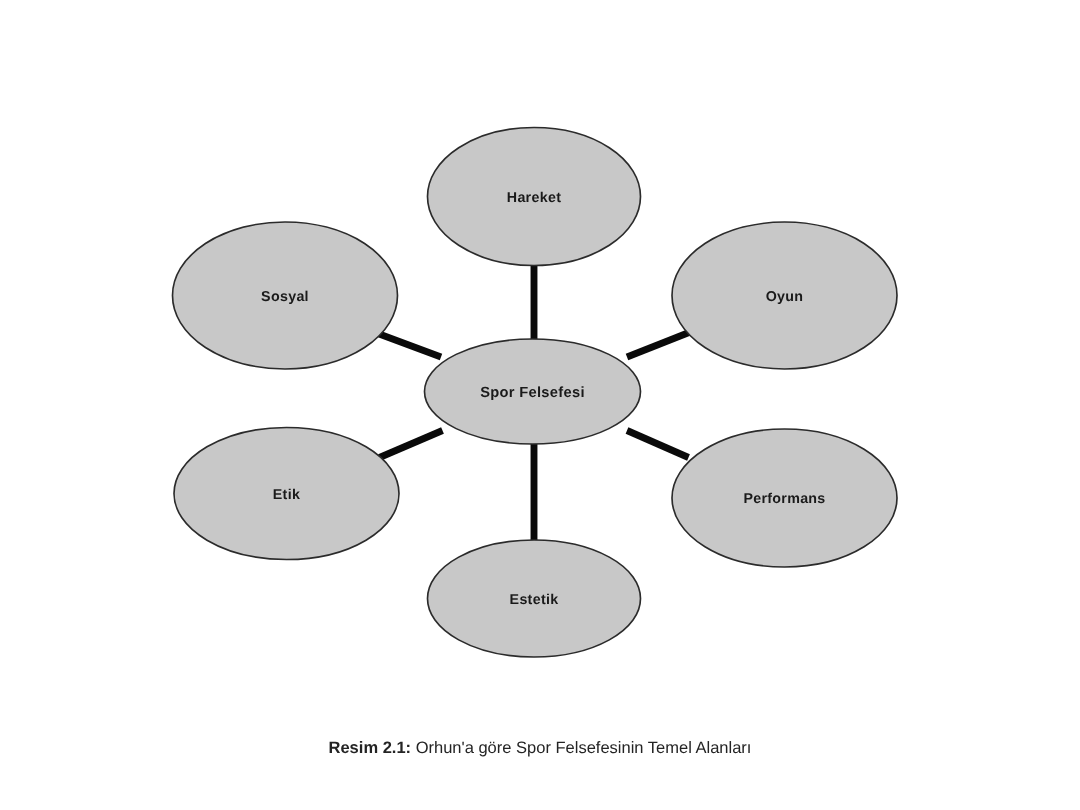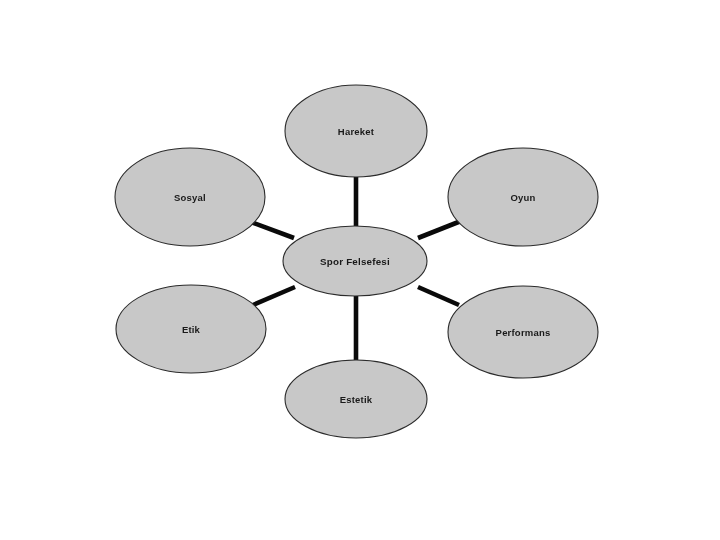--- a/index.html
+++ b/index.html
@@ -116,14 +116,17 @@
       <text class="node-label" x="356" y="400">Estetik</text>
     </g>
 
     <g>
       <ellipse class="node-ellipse" cx="355" cy="261" rx="72" ry="35"></ellipse>
       <text class="node-label center-label" x="355" y="262">Spor Felsefesi</text>
     </g>
 
   </svg>
 
+  <div id="caption-bar">
+    <span class="caption-label">Resim 2.1:</span><span class="caption-text"> Orhun'a göre Spor Felsefesinin Temel Alanları</span>
+  </div>
 
 </div>
 
 </body></html>

